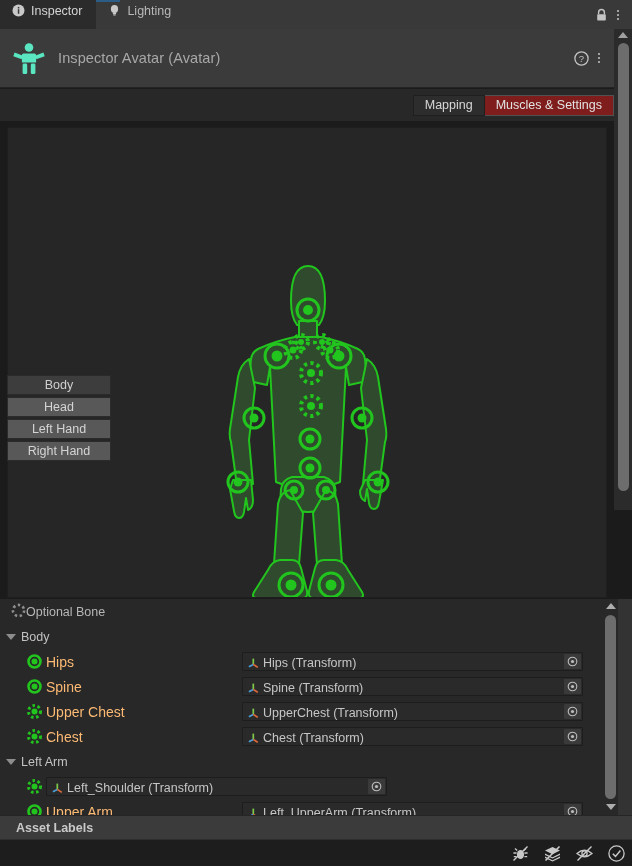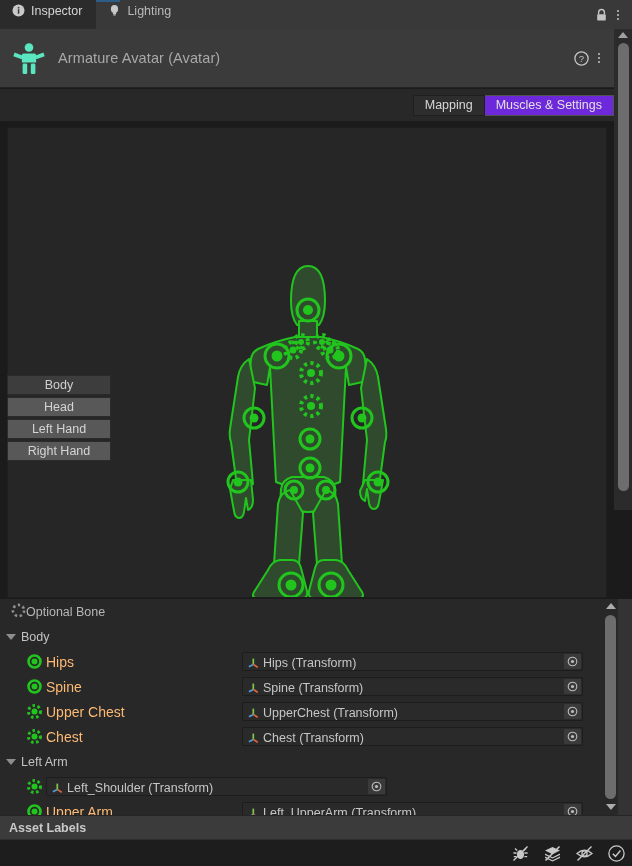--- a/index.html
+++ b/index.html
@@ -73,21 +73,21 @@
     display: flex; align-items: center; justify-content: flex-end;
   }
   .mtabs { display: flex; height: 21px; }
   .mtab {
     display: flex; align-items: center; justify-content: center;
     padding: 0 11px; height: 21px; font-size: 12.5px;
     border: 1px solid #242424;
     color: #c9c9c9; cursor: default;
   }
   .mtab.sel { background: #2d2d2d; color: #d7d7d7; border-color: #1f1f1f; }
-  .mtab.unsel { background: #6d28d9; color: #e2e2e2; border-color: #515151; border-left: none; }
+  .mtab.unsel { background: #7f1d1d; color: #e2e2e2; border-color: #515151; border-left: none; }
 
   
   .preview {
     position: absolute; left: 7px; top: 127px; width: 600px; height: 471px;
     background: #262626; border: 1px solid #1e1e1e;
     overflow: hidden;
   }
   .preview-svg { position: absolute; left: 0; top: 0; }
 
   
@@ -162,21 +162,21 @@
   }
   .list-gutter {
     position: absolute; right: 0; top: 599px; width: 14px; height: 216px;
     background: #333333;
   }
 
   
   .labelsbar {
     position: absolute; left: 0; top: 815px; width: 632px; height: 24px;
     background: #3b3b3b; border-top: 1px solid #252525;
-    display: flex; align-items: center; padding-left: 9px;
+    display: flex; align-items: center; padding-left: 16px;
   }
   .labelsbar .lbl { font-size: 12.5px; color: #c9c9c9; font-weight: bold; }
 
   
   .statusbar {
     position: absolute; left: 0; top: 839px; width: 632px; height: 27px;
     background: #1d1d1d; border-top: 1px solid #2e2e2e;
     display: flex; align-items: center; justify-content: flex-end;
   }
   .stat-ic {
@@ -232,21 +232,21 @@
     <span class="asset-icon">
       <svg width="38" height="38" viewBox="0 0 38 38">
         <circle cx="19" cy="8.5" r="4.3" fill="#5ae6c0"></circle>
         <path d="M13.5 14.5 h11 a1.6 1.6 0 0 1 1.6 1.6 v7.4 h-14.2 v-7.4 a1.6 1.6 0 0 1 1.6 -1.6 z" fill="#5ae6c0"></path>
         <path d="M12.4 16.4 L4.6 13.6 l-1.3 3.6 l8.4 3.0 z" fill="#5ae6c0"></path>
         <path d="M25.6 16.4 L33.4 13.6 l1.3 3.6 l-8.4 3.0 z" fill="#5ae6c0"></path>
         <rect x="12.6" y="24.6" width="4.6" height="10.4" rx="1.3" fill="#5ae6c0"></rect>
         <rect x="20.8" y="24.6" width="4.6" height="10.4" rx="1.3" fill="#5ae6c0"></rect>
       </svg>
     </span>
-    <span class="asset-title">Armature Avatar (Avatar)</span>
+    <span class="asset-title">Inspector Avatar (Avatar)</span>
     <span class="assethdr-right">
       <span class="helpbtn">
         <svg width="15" height="15" viewBox="0 0 15 15">
           <circle cx="7.5" cy="7.5" r="6.6" fill="none" stroke="#c4c4c4" stroke-width="1.3"></circle>
           <text x="7.5" y="11" font-size="9.5" font-family="Liberation Sans, sans-serif" fill="#c4c4c4" text-anchor="middle">?</text>
         </svg>
       </span>
       <span class="kebab">
           <i></i>
           <i></i>

